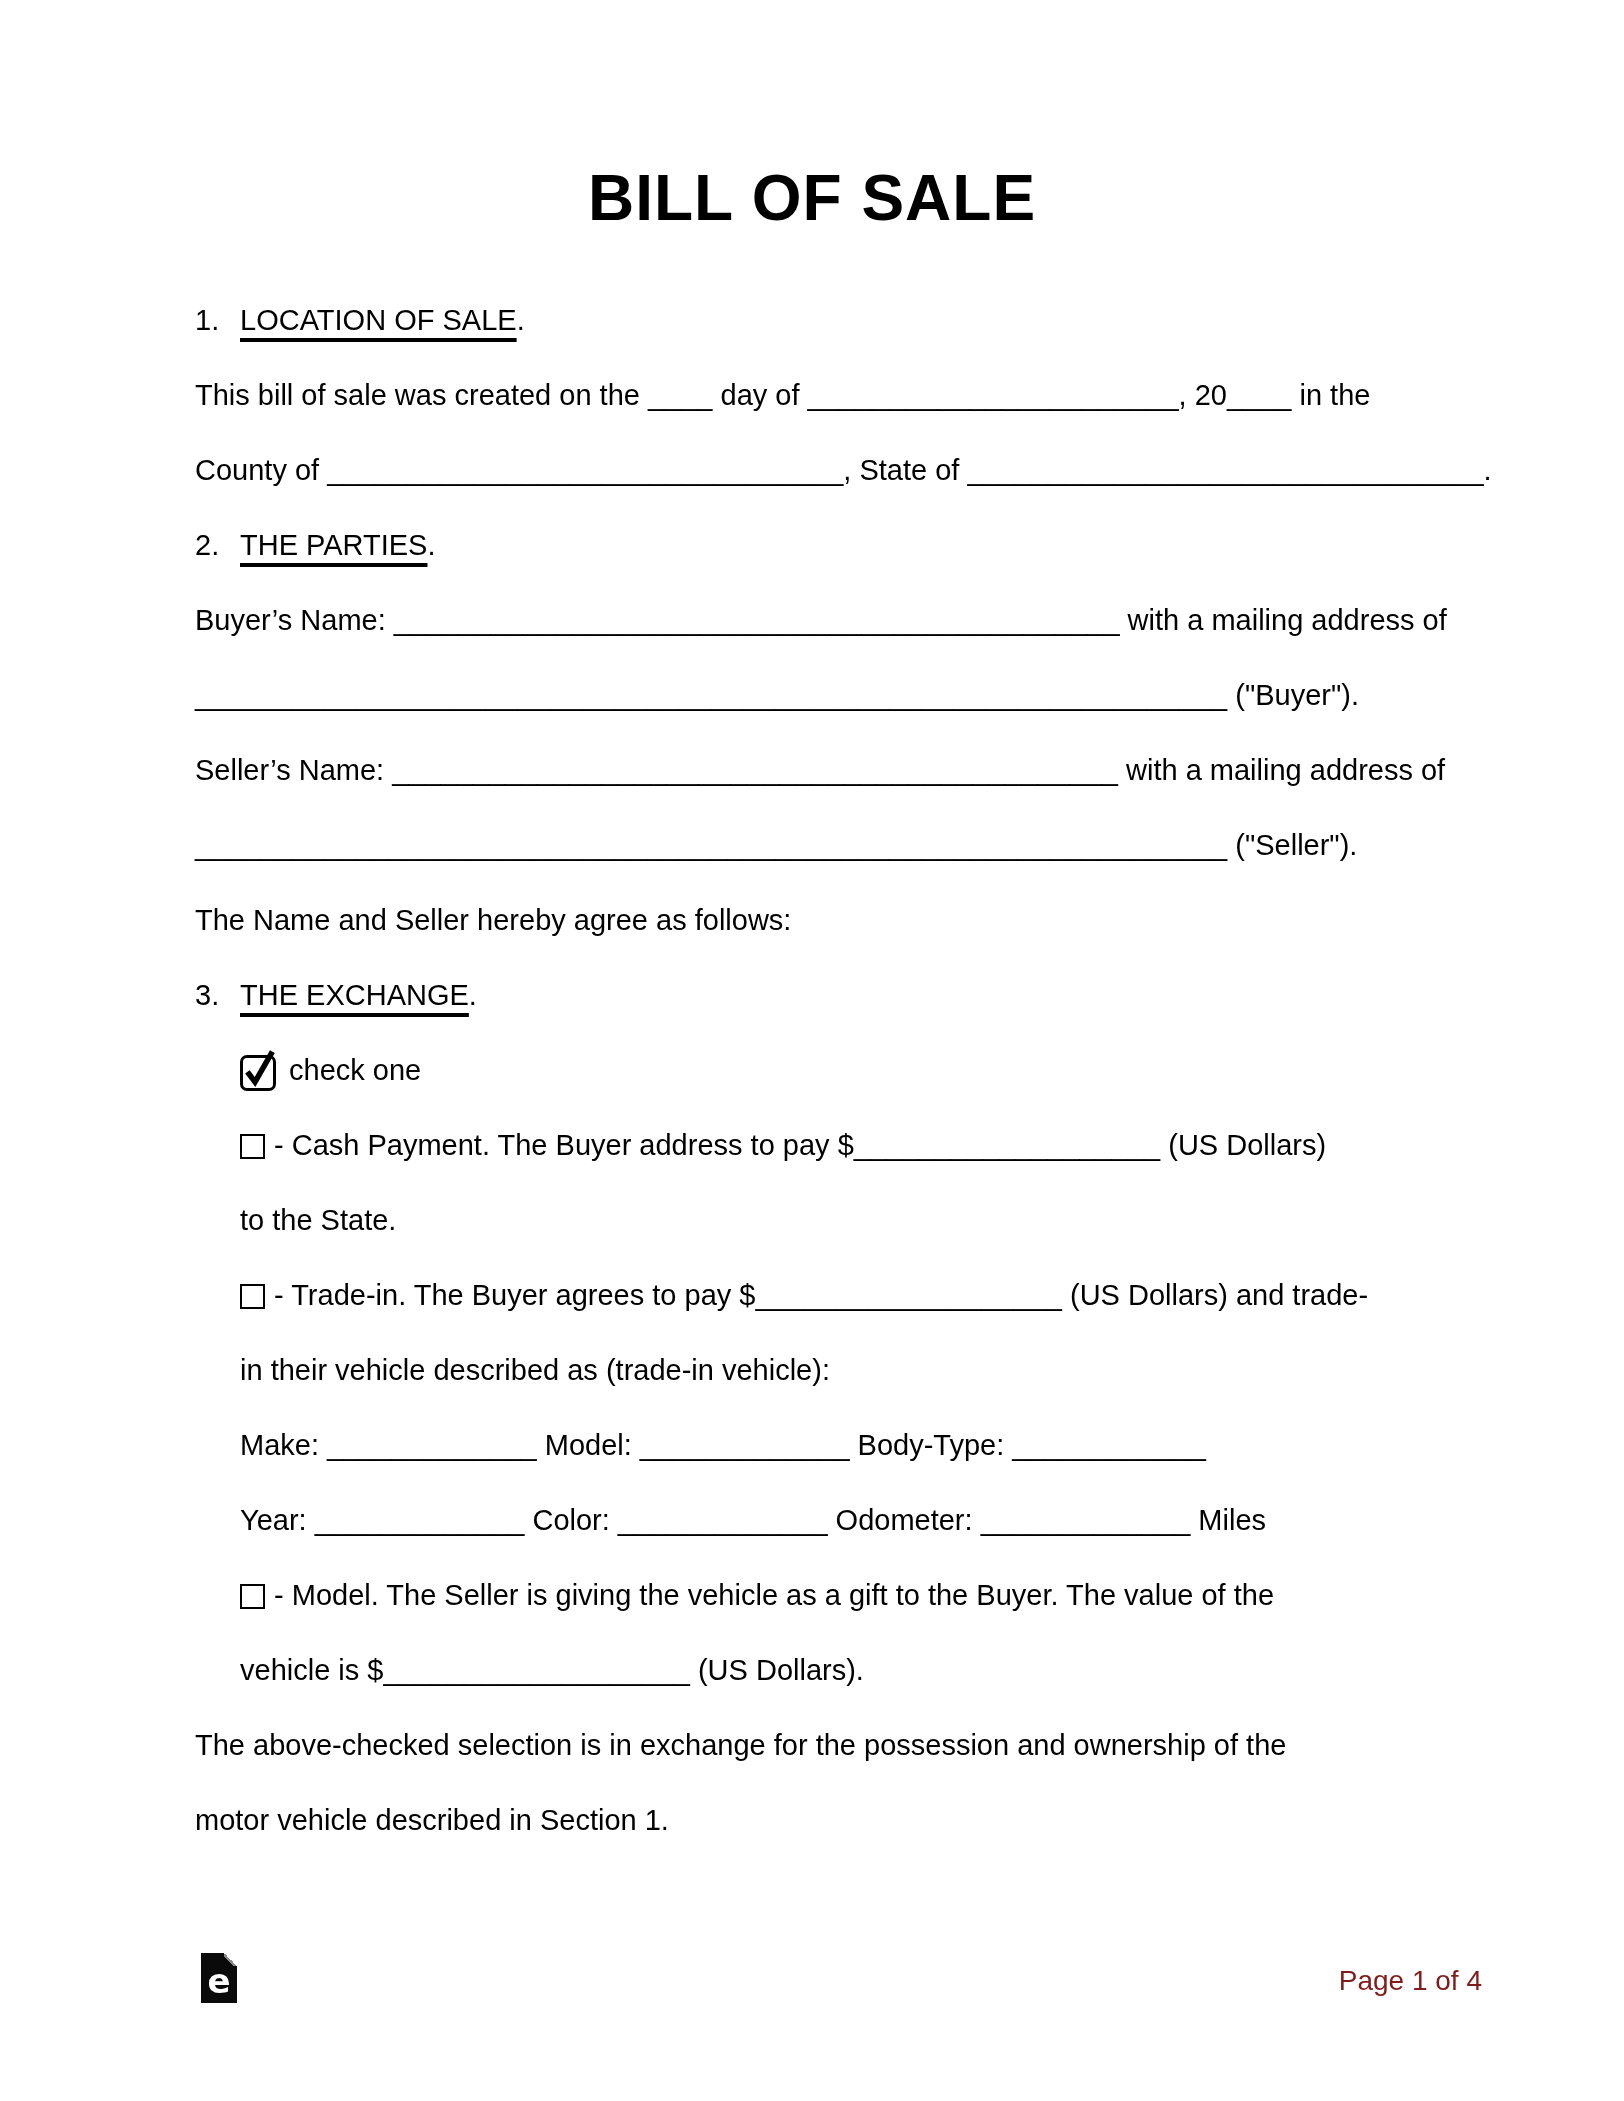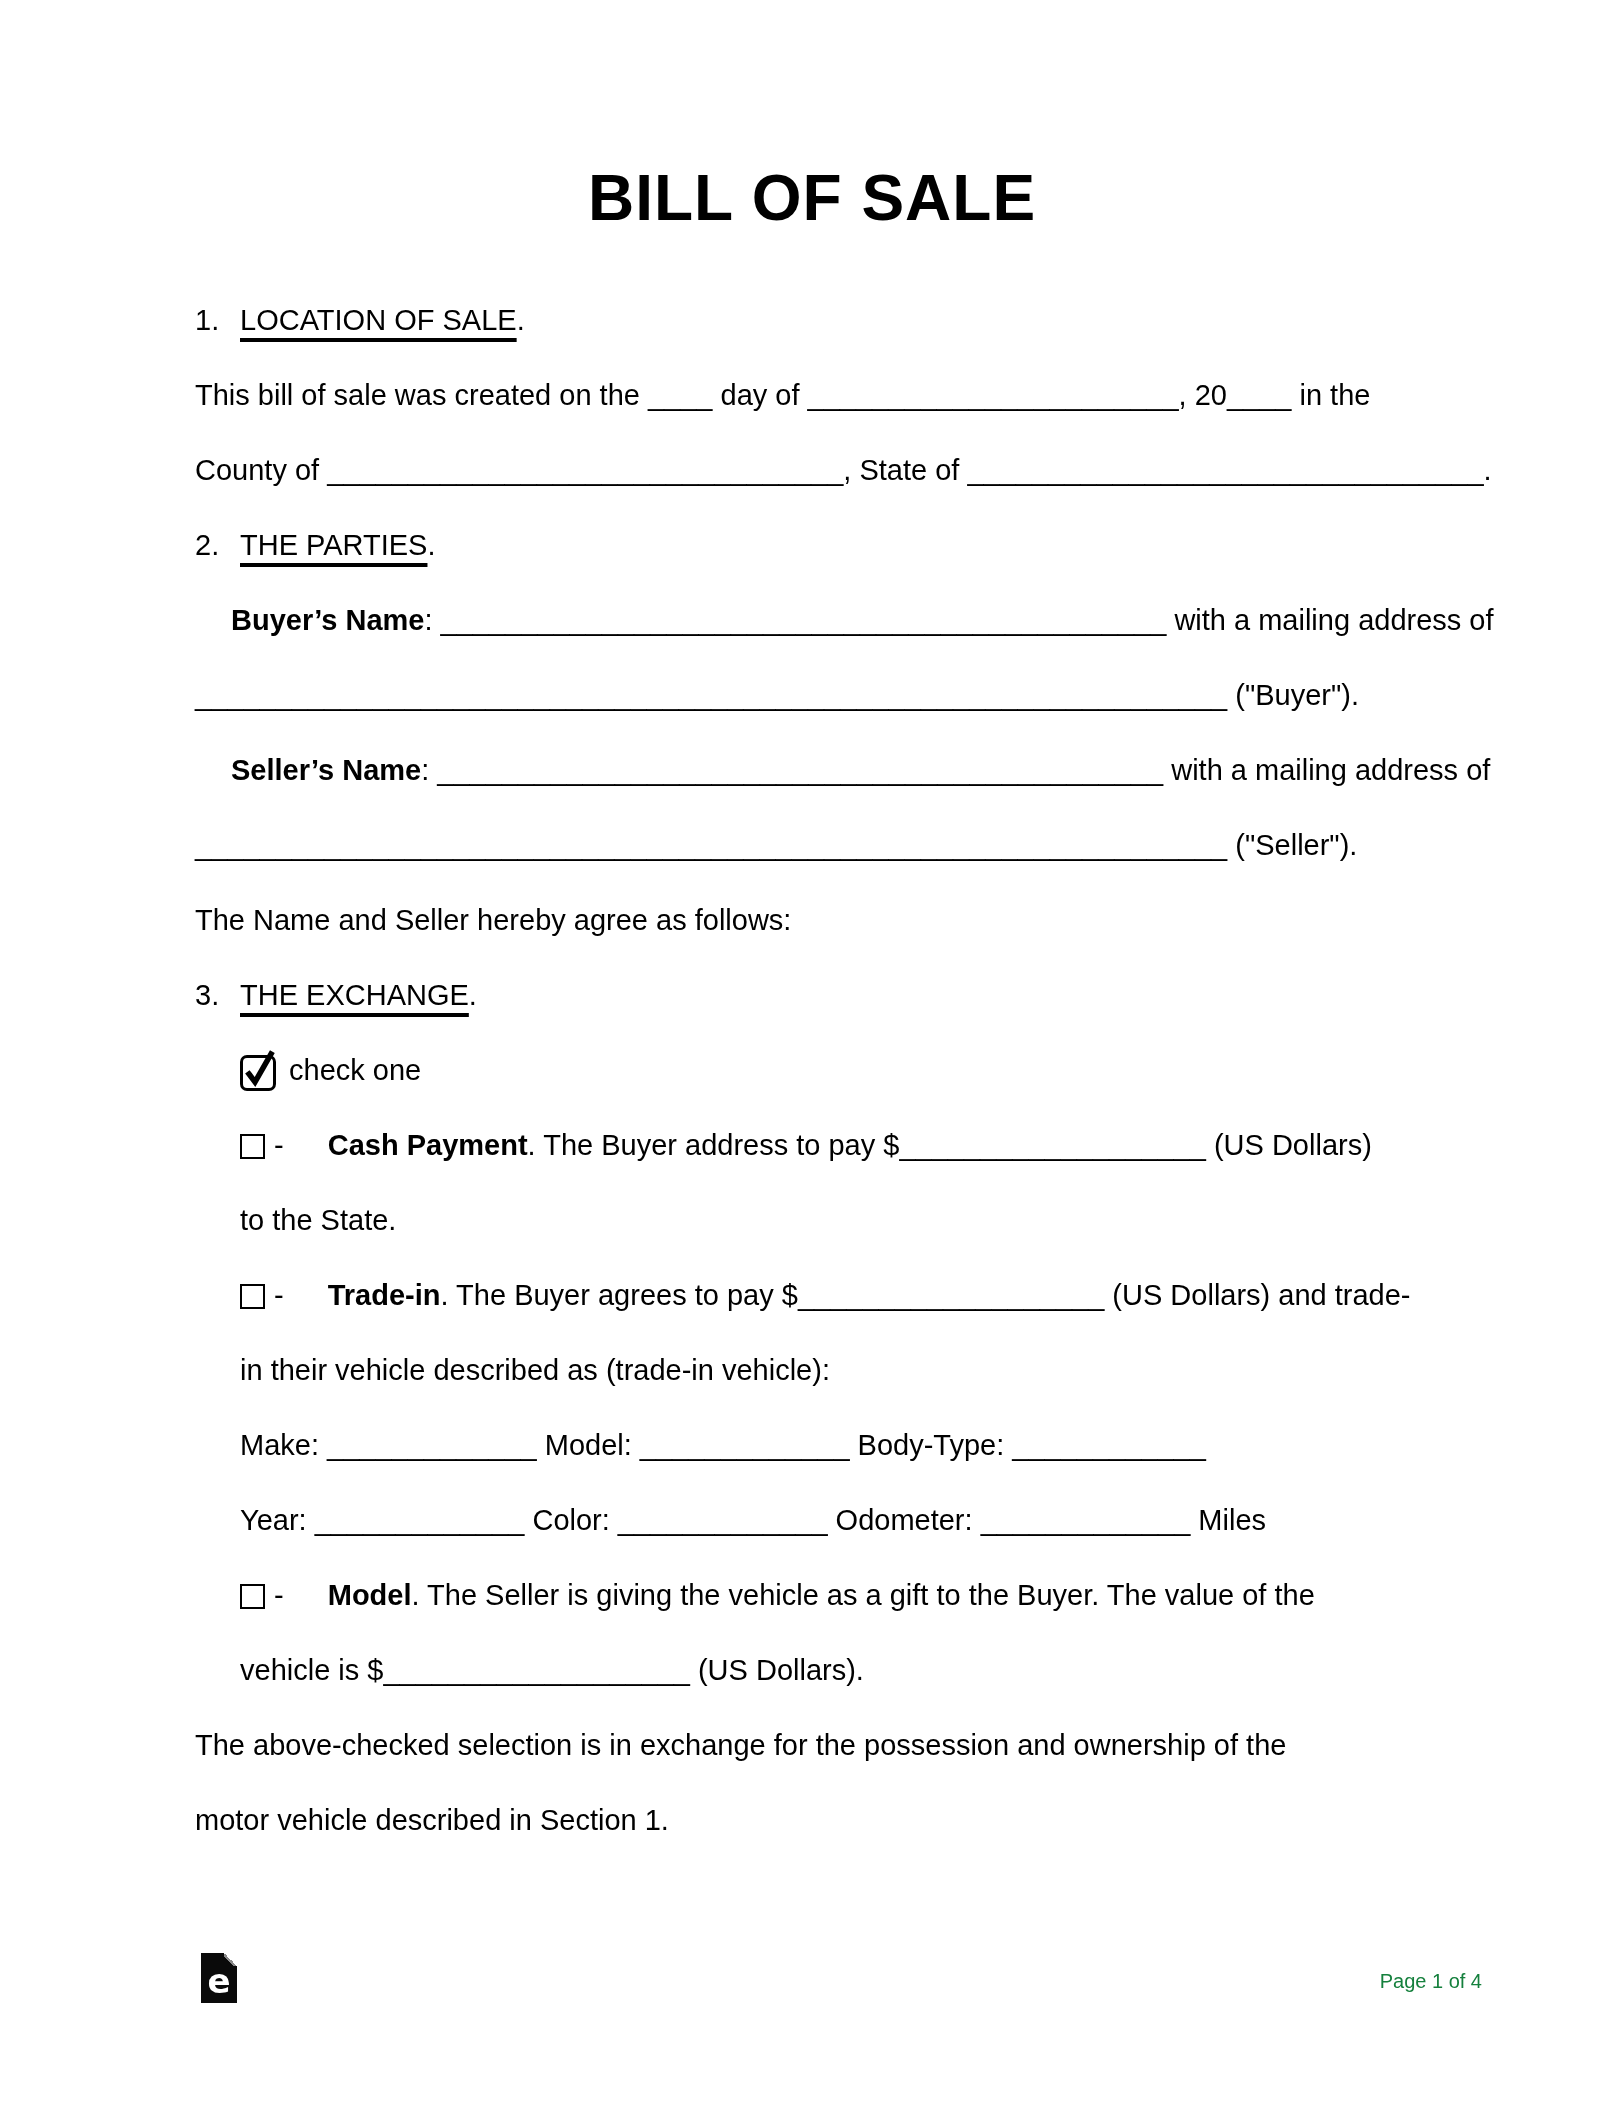--- a/index.html
+++ b/index.html
@@ -10,21 +10,21 @@
   }
   .page{position:absolute;inset:0;background:#fff;}
   .title{
     margin:168px 0 0 0;text-align:center;
     font-size:64px;font-weight:bold;line-height:60px;letter-spacing:1px;
   }
   .doc{position:absolute;left:195px;top:283px;width:1310px;}
   .line{height:75px;line-height:75px;font-size:29px;white-space:pre;}
   .num{display:inline-block;width:45px;}
   .u{text-decoration:underline;text-decoration-thickness:4px;text-underline-offset:8px;}
-  .b{font-weight:bold;margin-left:36px;}
+  .b{font-weight:normal;}
   .indent{padding-left:45px;}
   .cb{
     display:inline-block;width:21px;height:21px;border:2.5px solid #000;
     vertical-align:-4px;margin-right:9px;background:#fff;box-sizing:content-box;
   }
   .cbk{
     display:inline-block;width:30px;height:30px;border:3.5px solid #000;border-radius:7px;
     vertical-align:-11px;margin-right:13px;position:relative;background:#fff;box-sizing:content-box;
   }
   .cbk svg{position:absolute;left:0;top:0;overflow:visible;}
@@ -33,21 +33,21 @@
   .logo-fold{
     position:absolute;right:0;top:0;width:13px;height:13px;
     background:linear-gradient(to bottom left,#ffffff 0 50%,#8a8a8a 50% 64%,#0a0a0a 64% 100%);
   }
   .logo-letter{
     position:absolute;left:0;right:0;top:6px;bottom:0;color:#ffffff;
     font-weight:bold;font-size:34px;line-height:44px;text-align:center;
     font-family:"DejaVu Sans",sans-serif;
   }
   .pagenum{
-    position:absolute;top:1964px;right:142px;font-size:20px;line-height:34px;color:#15803d;text-align:center;
+    position:absolute;top:1964px;right:142px;font-size:28px;line-height:34px;color:#7f1d1d;text-align:center;
   }
 </style>
 </head>
 <body>
 
 <div class="page">
 
   <h1 class="title">BILL OF SALE</h1>
 
   <div class="doc">

